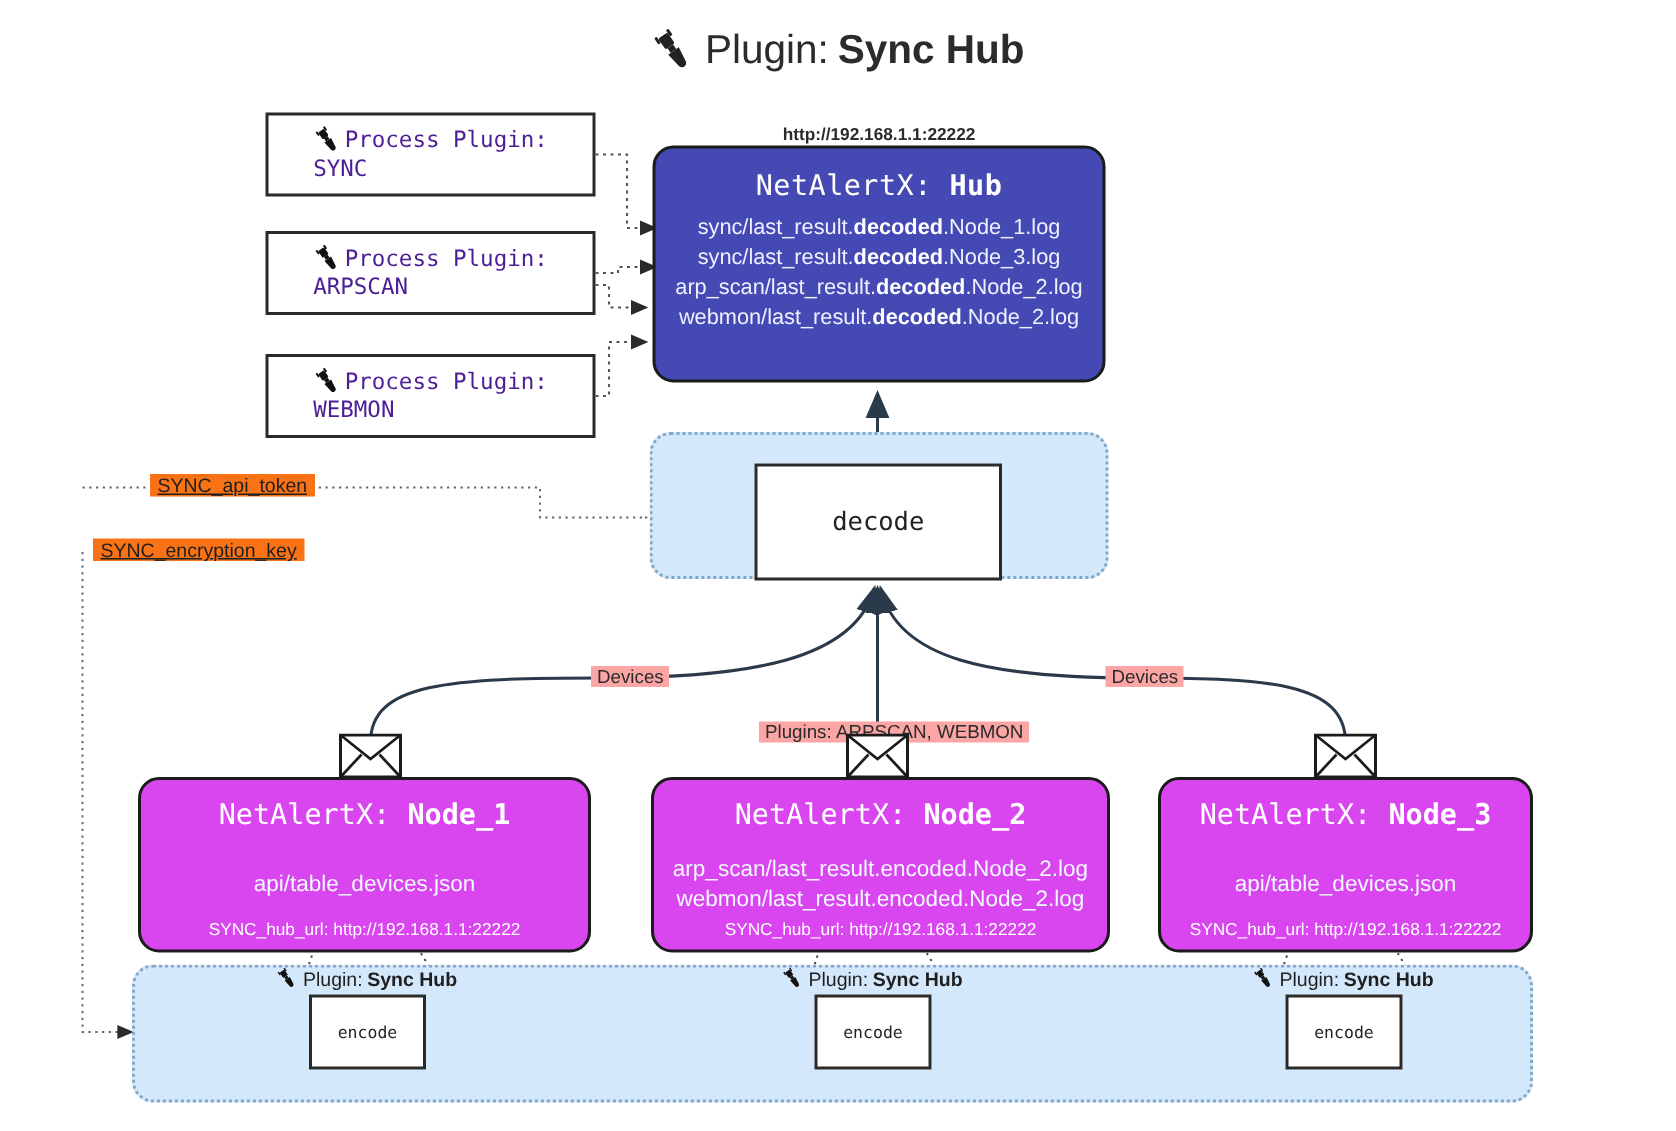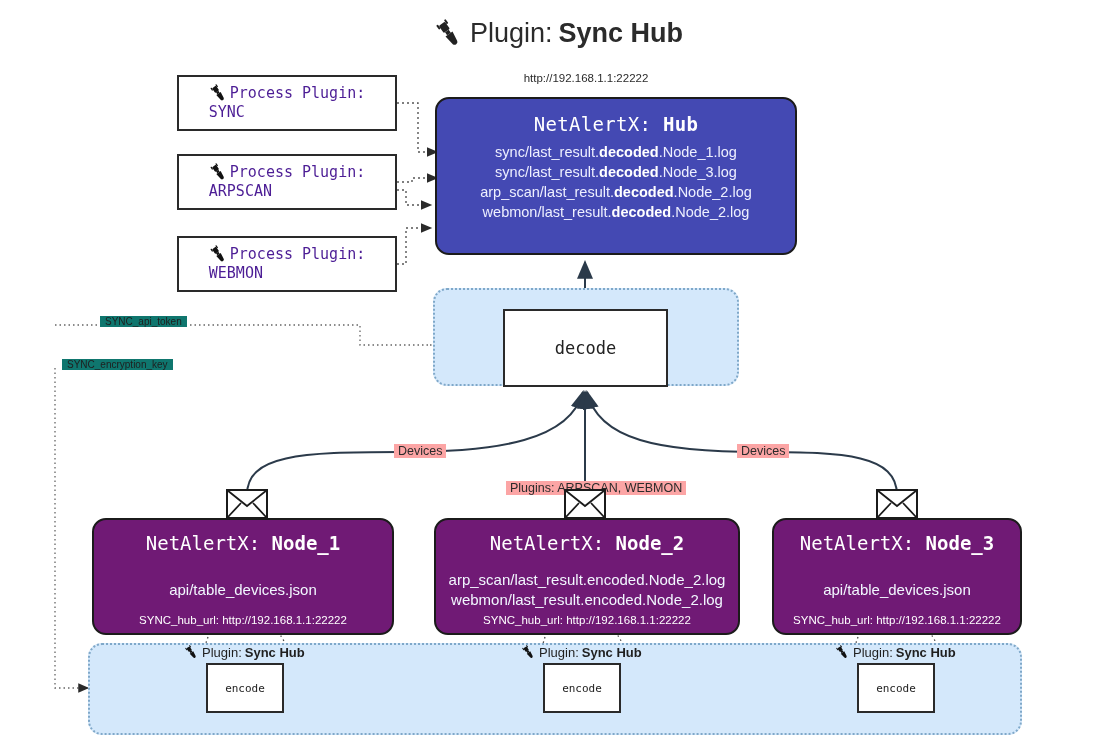--- a/index.html
+++ b/index.html
@@ -22,29 +22,29 @@
            display:flex;align-items:center;justify-content:center;}
   .procbox .inner{font-family:"DejaVu Sans Mono","Liberation Mono",monospace;
                   font-size:15px;line-height:1.25;text-align:center;color:#4c1d95;}
   .procbox .row1{display:flex;align-items:center;justify-content:center;gap:2px;white-space:nowrap;}
   .procbox .plug{width:19px;height:19px;display:inline-block;flex:none;}
   .procbox .row2{display:block;text-align:left;}
 
   
   .card{border:2px solid #1b1b1b;border-radius:14px;display:flex;flex-direction:column;
         align-items:center;}
-  .hub{background:#4449b3;width:362px;height:158px;padding-top:14px;}
+  .hub{background:#4449b3;width:302px;height:158px;padding-top:14px;}
   .hub .hdr{font-family:"DejaVu Sans Mono","Liberation Mono",monospace;font-size:19px;
             color:#ffffff;letter-spacing:.3px;white-space:nowrap;}
   .hub .hdr b{font-weight:bold;}
   .hub .lines{margin-top:9px;width:100%;display:flex;flex-direction:column;gap:4px;align-items:center;}
   .hub .lines div{font-size:14.5px;color:#eef0ff;white-space:nowrap;}
   .hub .lines b{color:#ffffff;font-weight:bold;}
 
-  .node{background:#701a75;width:302px;height:117px;padding-top:12px;}
+  .node{background:#d946ef;width:302px;height:117px;padding-top:12px;}
   .node .hdr{font-family:"DejaVu Sans Mono","Liberation Mono",monospace;font-size:19px;
              color:#ffffff;white-space:nowrap;}
   .node .hdr b{font-weight:bold;}
   .node .body{margin-top:10px;width:100%;display:flex;flex-direction:column;
               gap:3px;align-items:center;flex:1;justify-content:center;}
   .node .body div{font-size:15px;color:#f2f8ff;white-space:nowrap;}
   .node .foot{font-size:11.5px;color:#ffffff;padding-bottom:7px;white-space:nowrap;}
 
   
   .pluginzone{background:#d4e8fb;border:2px dotted #7fa8c9;border-radius:14px;}
@@ -54,21 +54,21 @@
             align-items:center;justify-content:center;}
   .plainbox .lbl{font-family:"DejaVu Sans Mono","Liberation Mono",monospace;color:#222;}
 
   
   .cap{font-size:11.5px;color:#2b2b2b;white-space:nowrap;}
   .cap.mid{text-align:center;}
   .edgelbl{font-size:12.5px;color:#2b2b2b;background:#fca5a5;padding:0 4px;white-space:nowrap;}
   .zonelbl{font-size:13px;color:#1f1f1f;white-space:nowrap;display:flex;align-items:center;gap:3px;}
   .zonelbl .plug{width:15px;height:15px;display:inline-block;}
   .zonelbl b{font-weight:bold;}
-  .keylbl{font-size:10px;color:#1f1f1f;background:#0f766e;padding:0 5px;white-space:nowrap;}
+  .keylbl{font-size:13px;color:#1f1f1f;background:#f97316;padding:0 5px;white-space:nowrap;text-decoration:underline;}
   .envelope{width:42px;height:30px;}
 </style>
 </head>
 <body>
 
 <div id="stage">
 
   <svg class="layer" id="edges" viewBox="0 0 1117 754">
     <defs>
       <marker id="ah" markerWidth="9" markerHeight="9" refX="7.5" refY="4" orient="auto">
@@ -192,21 +192,21 @@
                   <rect x="15" y="0.6" width="1.6" height="4" rx="0.6"></rect>
             </g>
               </svg>
           </span>
           <span>Process Plugin:</span>
         </div>
         <div class="row2">WEBMON</div>
       </div>
     </div>
 
-    <div class="abs cap mid" style="left:435px;top:72px;width:302px;font-weight:normal;">http://192.168.1.1:22222</div>
+    <div class="abs cap mid" style="left:435px;top:84px;width:302px;font-weight:bold;">http://192.168.1.1:22222</div>
 
     <div class="abs card hub" style="left:435px;top:97px;">
       <div class="hdr">
         <span>NetAlertX:</span>
         <b>Hub</b>
       </div>
       <div class="lines">
         <div><span>sync/last_result.</span><b>decoded</b><span>.Node_1.log</span></div>
         <div><span>sync/last_result.</span><b>decoded</b><span>.Node_3.log</span></div>
         <div><span>arp_scan/last_result.</span><b>decoded</b><span>.Node_2.log</span></div>

